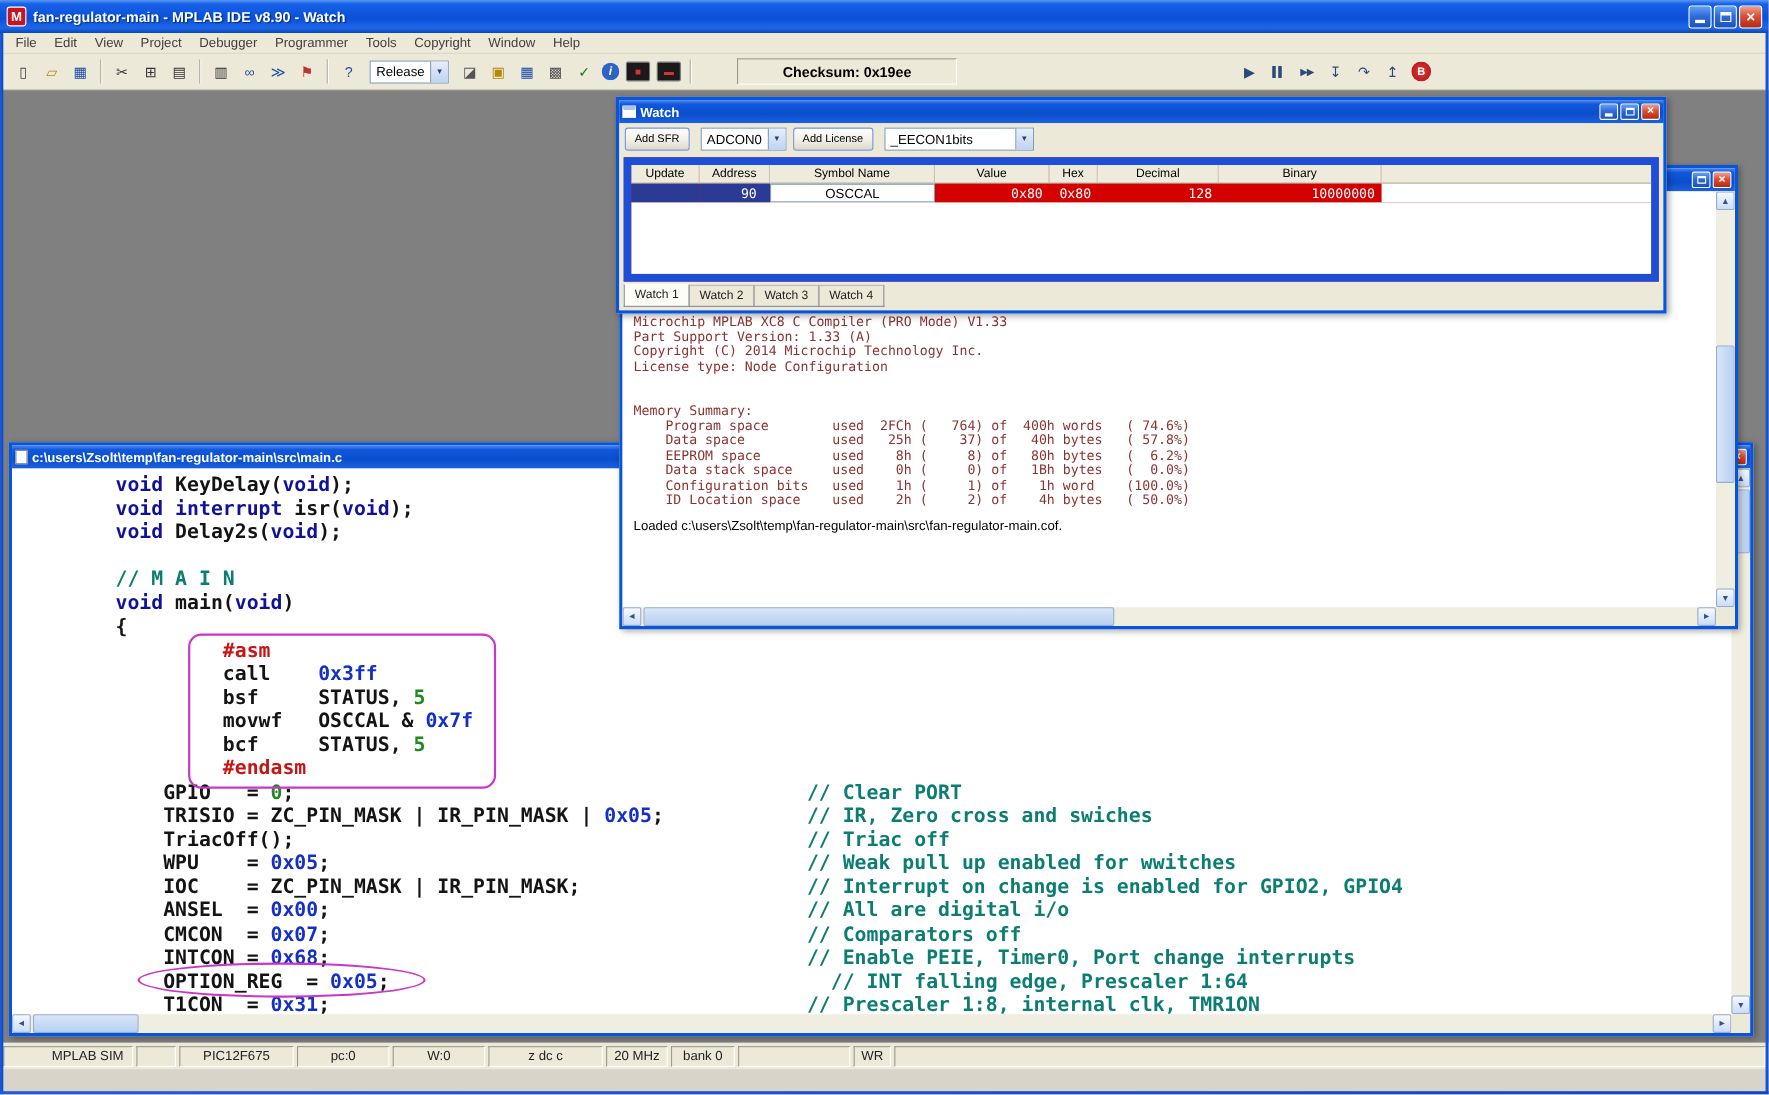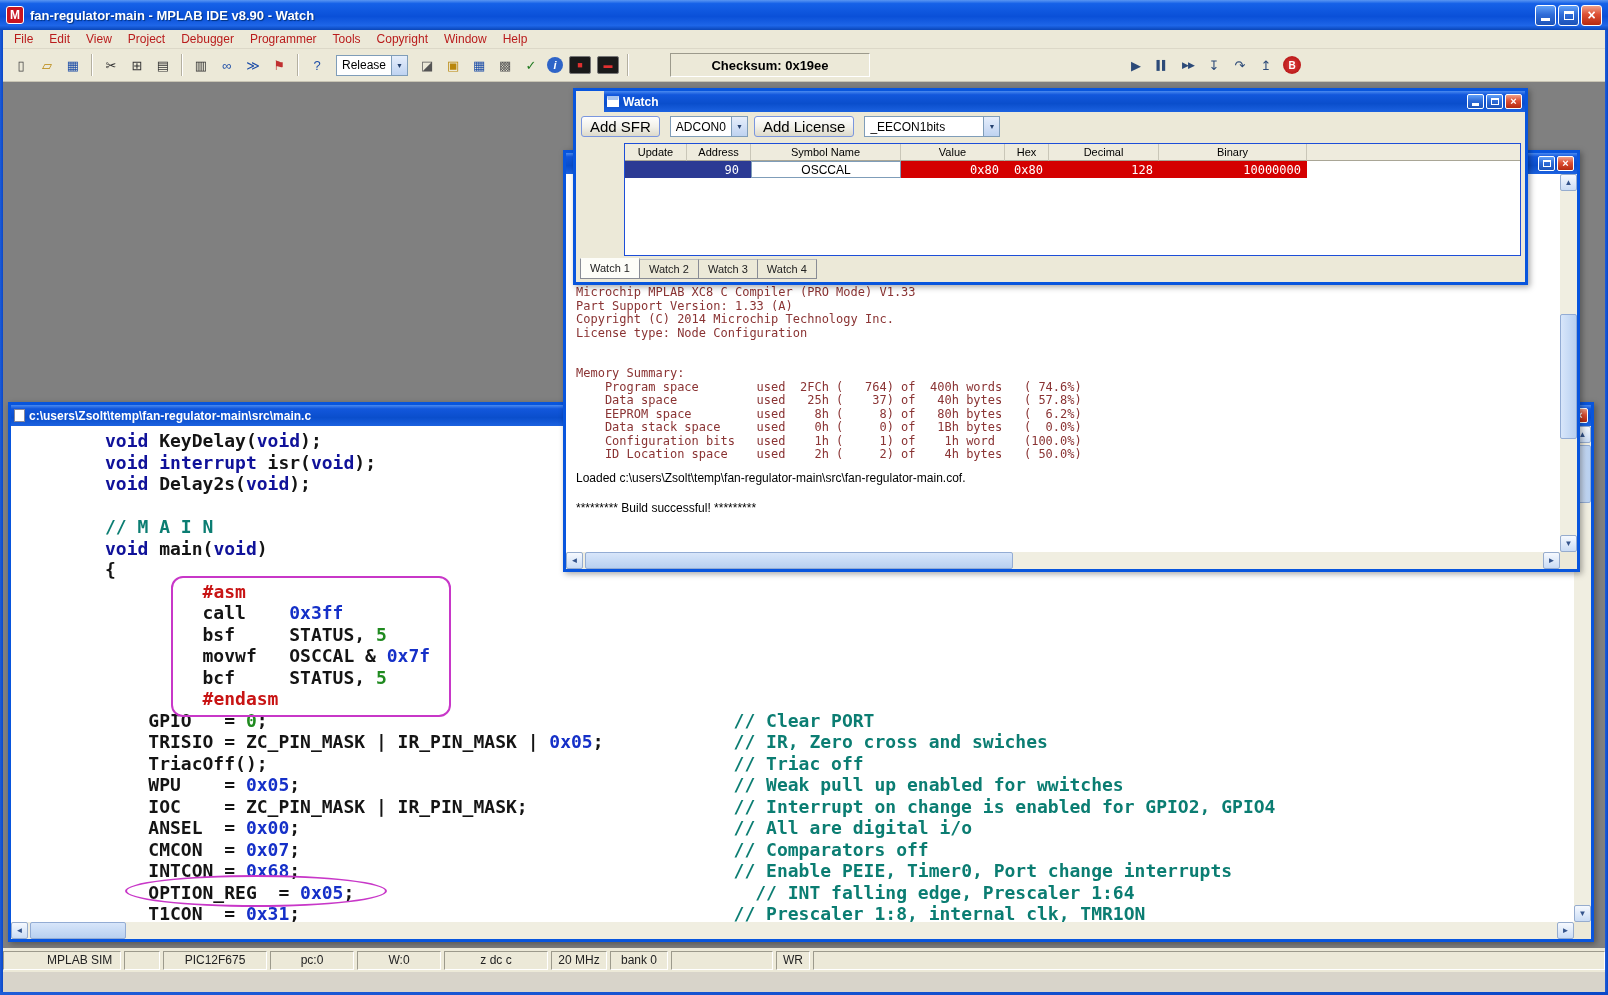--- a/index.html
+++ b/index.html
@@ -20,21 +20,21 @@
   .ctl.close { background:linear-gradient(#F0A088,#DD4F33 45%,#B52A10); }
   .ctl.s { width:17px; height:15px; font-size:11px; border-radius:2px; }
   .g-min { width:9px; height:3px; background:#fff; margin-top:9px; }
   .ctl.s .g-min { width:7px; margin-top:6px; }
   .g-max { width:10px; height:9px; border:1px solid #fff; border-top-width:3px; }
   .ctl.s .g-max { width:8px; height:7px; border-top-width:2px; }
 
   
   .menubar { height:19px; background:#ECE9D8; display:flex; align-items:center; padding-left:6px; font-size:12px;
     border-bottom:1px solid #DCD8C8; }
-  .menu-item { padding:16px 8px; color:#b91c1c; }
+  .menu-item { padding:16px 8px; color:#404040; }
   .toolbar { height:33px; background:#ECE9D8; display:flex; align-items:center; padding:0 8px;
     border-bottom:1px solid #C8C4B4; }
   .tb-group { display:inline-flex; align-items:center; }
   .tb-btn { width:24px; height:22px; margin:0 1px; display:inline-flex; align-items:center; justify-content:center;
     font-size:13px; border:1px solid transparent; border-radius:2px; }
   .tb-sep { width:2px; height:22px; border-left:1px solid #B4B0A0; border-right:1px solid #FFF; margin:0 5px; }
   .sm { font-size:9px; letter-spacing:-1px; }
   .chip { background:#1A1A1A; border:1px solid #777; width:22px; height:18px; font-size:9px; margin:0 3px; }
   .bp { background:radial-gradient(circle,#E04040,#B01010); border-radius:50%; width:18px; height:18px;
     font-size:10px; font-weight:bold; margin:0 4px; }
@@ -89,27 +89,27 @@
     border:1px solid #96ACCE; border-radius:2px; color:#34548C; font-size:8px;
     display:inline-flex; align-items:center; justify-content:center; }
   .vscroll .up { top:0; left:0; } .vscroll .down { bottom:0; left:0; }
   .hscroll .left { left:0; top:0; } .hscroll .right { right:0; top:0; }
   .sb-thumb { position:absolute; background:linear-gradient(90deg,#D8E6FA,#B8D0F0); border:1px solid #93ACD4; border-radius:2px; }
   .sb-thumb.v { left:0; width:17px; }
   .sb-thumb.h { top:0; height:17px; background:linear-gradient(180deg,#D8E6FA,#B8D0F0); }
   .sb-corner { position:absolute; right:0; bottom:0; width:17px; height:17px; background:#ECE9D8; }
 
   
-  .watch-win { left:573px; top:6px; width:955px; height:197px;padding-left:28px; }
+  .watch-win { left:560px; top:6px; width:955px; height:197px; }
   .watch-body { background:#ECE9D8; }
   .watch-toolbar { height:29px; display:flex; align-items:center; padding:0 5px; }
-  .xp-button { height:21px; padding:0 8px; font-size:15px; font-family:inherit;
+  .xp-button { height:21px; padding:0 8px; font-size:10px; font-family:inherit;
     background:linear-gradient(#FEFEFE,#F2F1EA 50%,#DDDACB); border:1px solid #7A96DF; border-radius:3px; margin-right:4px; color:#000; }
-  .watch-table { position:absolute; left:4px; right:4px; top:31px; bottom:26px; background:#b91c1c; border:1px solid #1d4ed8;
-    display:flex; flex-direction:column;margin-left:44px; }
+  .watch-table { position:absolute; left:4px; right:4px; top:31px; bottom:26px; background:#b91c1c; border:7px solid #1d4ed8;
+    display:flex; flex-direction:column; }
   .watch-header { display:flex; height:17px; }
   .wt-h { background:#EEEBDD; border-right:1px solid #C9C6B8; border-bottom:1px solid #A9A696; font-size:11px;
     display:inline-flex; align-items:center; justify-content:center; color:#000; }
   .wt-fill { flex:1; border-right:none; }
   .watch-row { display:flex; height:17px; }
   .wt-c { font:12px "DejaVu Sans Mono",monospace; display:inline-flex; align-items:center; }
   .c-upd { width:62px; } .c-addr { width:64px; justify-content:flex-end; padding-right:12px; }
   .sel { background:#2B3A94; color:#fff; }
   .c-sym { width:150px; background:#fff; border:1px solid #7F9DB9; color:#000; justify-content:center;
     font-family:"Liberation Sans",sans-serif; }
@@ -294,21 +294,20 @@
 
 
 Memory Summary:
     Program space        used  2FCh (   764) of  400h words   ( 74.6%)
     Data space           used   25h (    37) of   40h bytes   ( 57.8%)
     EEPROM space         used    8h (     8) of   80h bytes   (  6.2%)
     Data stack space     used    0h (     0) of   1Bh bytes   (  0.0%)
     Configuration bits   used    1h (     1) of    1h word    (100.0%)
     ID Location space    used    2h (     2) of    4h bytes   ( 50.0%)</div>
           <div class="out-black">Loaded c:\users\Zsolt\temp\fan-regulator-main\src\fan-regulator-main.cof.</div>
-          <div class="out-black success">********* Build successful! *********</div>
         </div>
         <div class="vscroll">
           <span class="sb-btn up">▲</span>
           <span class="sb-thumb v" style="top:140px;height:125px;"></span>
           <span class="sb-btn down">▼</span>
         </div>
         <div class="hscroll">
           <span class="sb-btn left">◄</span>
           <span class="sb-thumb h" style="left:19px;width:428px;"></span>
           <span class="sb-btn right">►</span>

